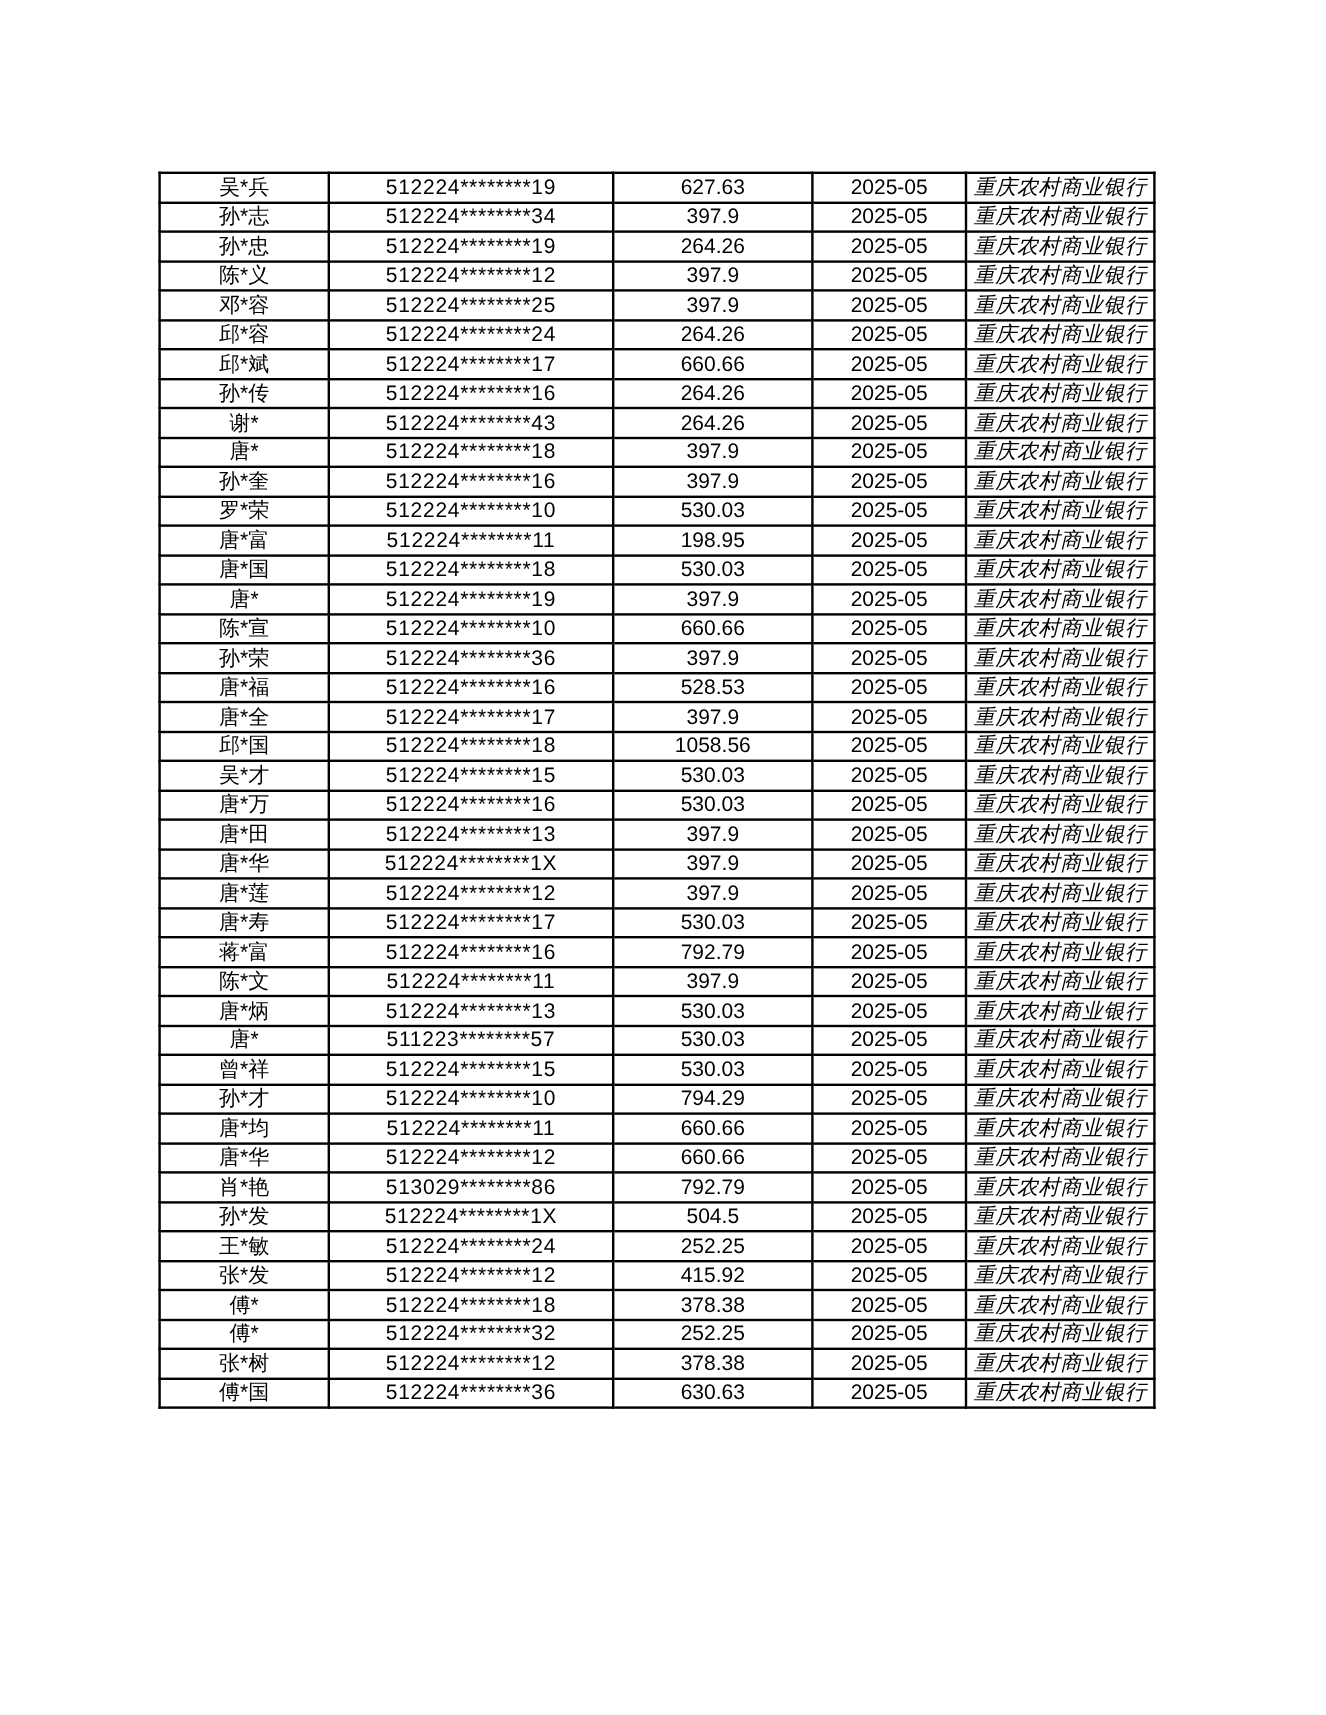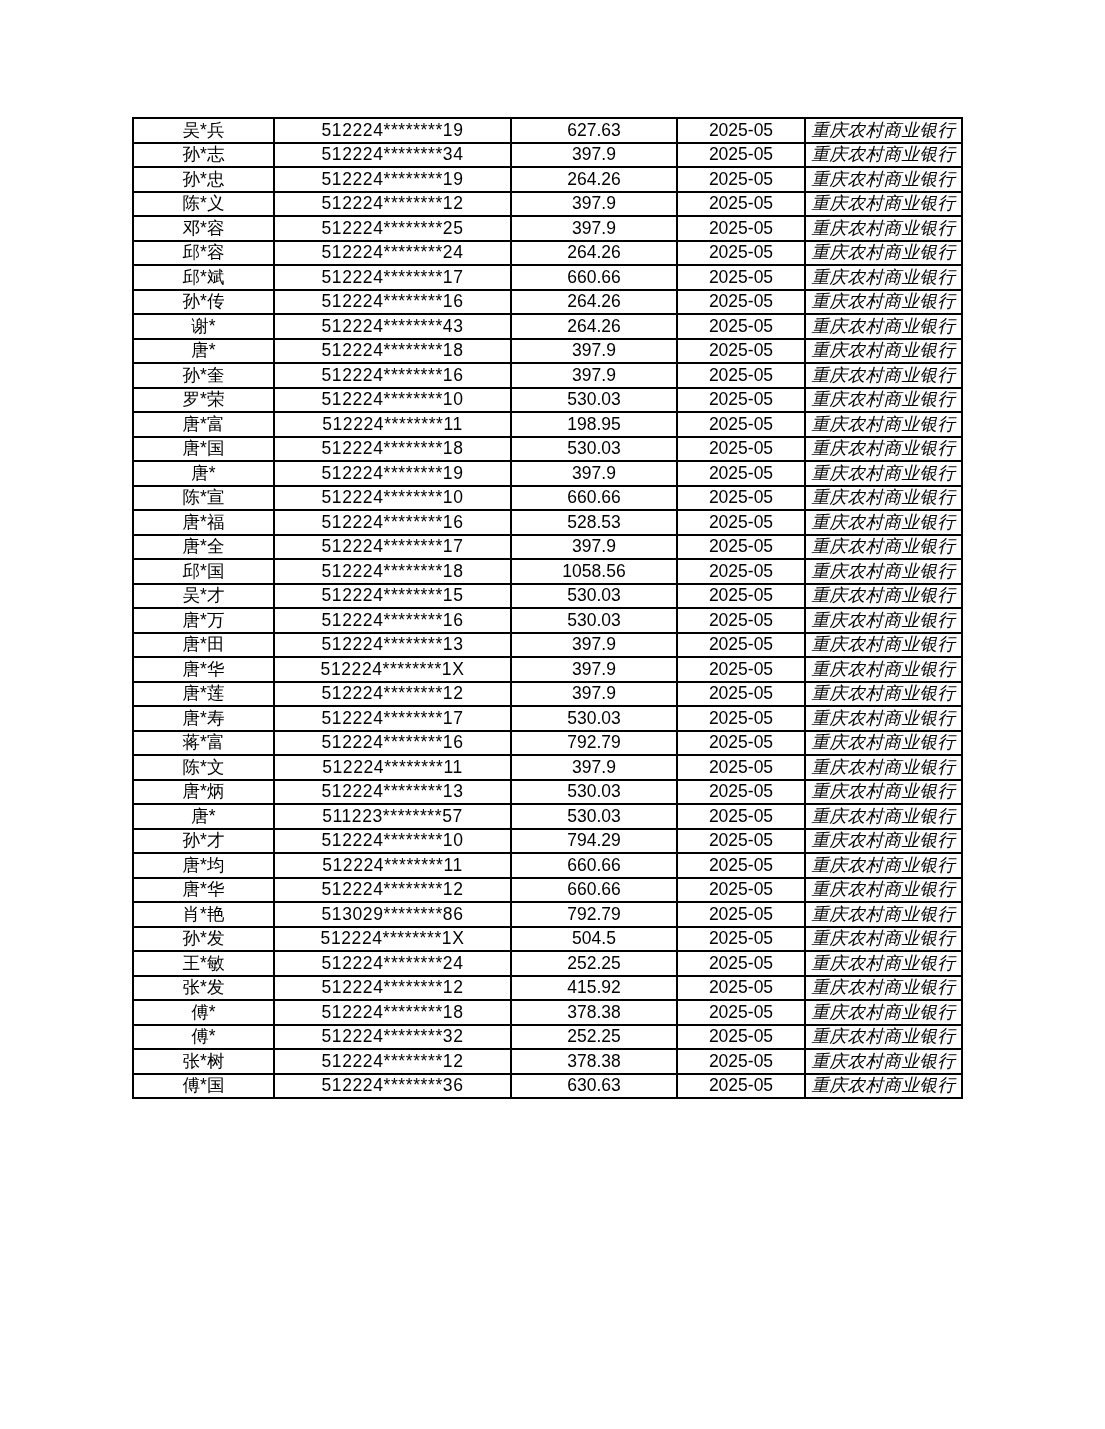--- a/index.html
+++ b/index.html
@@ -15,21 +15,21 @@
     color: #000000;
   }
   .page {
     position: absolute;
     inset: 0;
     background: #ffffff;
   }
   table.data-table {
     position: absolute;
     left: 132px;
-    top: 117px;
+    top: 143px;
     width: 829px;
     border-collapse: collapse;
     table-layout: fixed;
   }
   table.data-table td {
     border: 2px solid #000000;
     height: 22.5px;
     padding: 0 2px;
     text-align: center;
     vertical-align: middle;
@@ -167,20 +167,27 @@
         <td class="cell-bank">重庆农村商业银行</td>
       </tr>
         <tr>
         <td class="cell-name">陈*宣</td>
         <td class="cell-id">512224********10</td>
         <td class="cell-amount">660.66</td>
         <td class="cell-month">2025-05</td>
         <td class="cell-bank">重庆农村商业银行</td>
       </tr>
         <tr>
+        <td class="cell-name">孙*荣</td>
+        <td class="cell-id">512224********36</td>
+        <td class="cell-amount">397.9</td>
+        <td class="cell-month">2025-05</td>
+        <td class="cell-bank">重庆农村商业银行</td>
+      </tr>
+        <tr>
         <td class="cell-name">唐*福</td>
         <td class="cell-id">512224********16</td>
         <td class="cell-amount">528.53</td>
         <td class="cell-month">2025-05</td>
         <td class="cell-bank">重庆农村商业银行</td>
       </tr>
         <tr>
         <td class="cell-name">唐*全</td>
         <td class="cell-id">512224********17</td>
         <td class="cell-amount">397.9</td>
@@ -253,20 +260,27 @@
         <tr>
         <td class="cell-name">唐*炳</td>
         <td class="cell-id">512224********13</td>
         <td class="cell-amount">530.03</td>
         <td class="cell-month">2025-05</td>
         <td class="cell-bank">重庆农村商业银行</td>
       </tr>
         <tr>
         <td class="cell-name">唐*</td>
         <td class="cell-id">511223********57</td>
+        <td class="cell-amount">530.03</td>
+        <td class="cell-month">2025-05</td>
+        <td class="cell-bank">重庆农村商业银行</td>
+      </tr>
+        <tr>
+        <td class="cell-name">曾*祥</td>
+        <td class="cell-id">512224********15</td>
         <td class="cell-amount">530.03</td>
         <td class="cell-month">2025-05</td>
         <td class="cell-bank">重庆农村商业银行</td>
       </tr>
         <tr>
         <td class="cell-name">孙*才</td>
         <td class="cell-id">512224********10</td>
         <td class="cell-amount">794.29</td>
         <td class="cell-month">2025-05</td>
         <td class="cell-bank">重庆农村商业银行</td>

